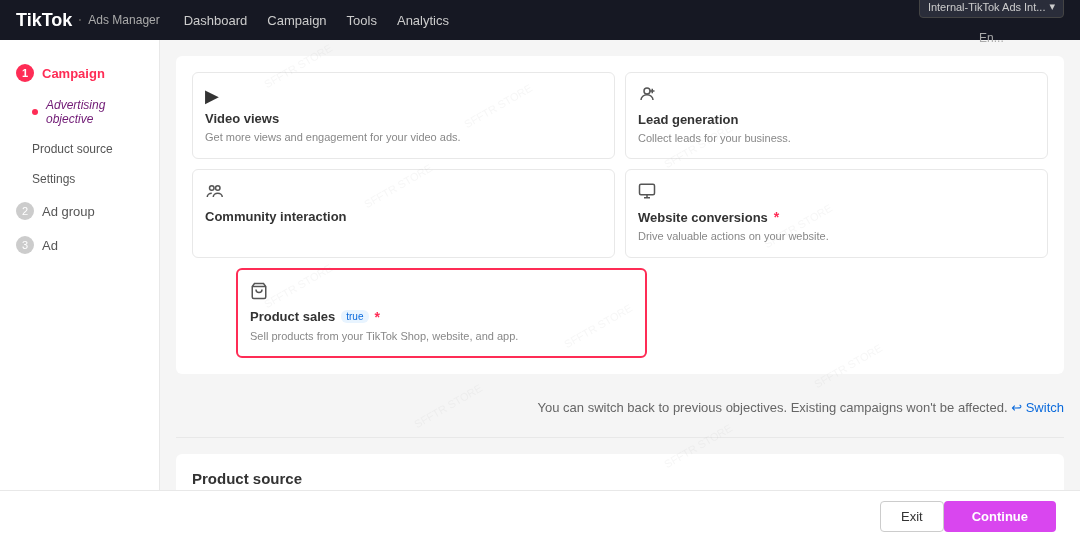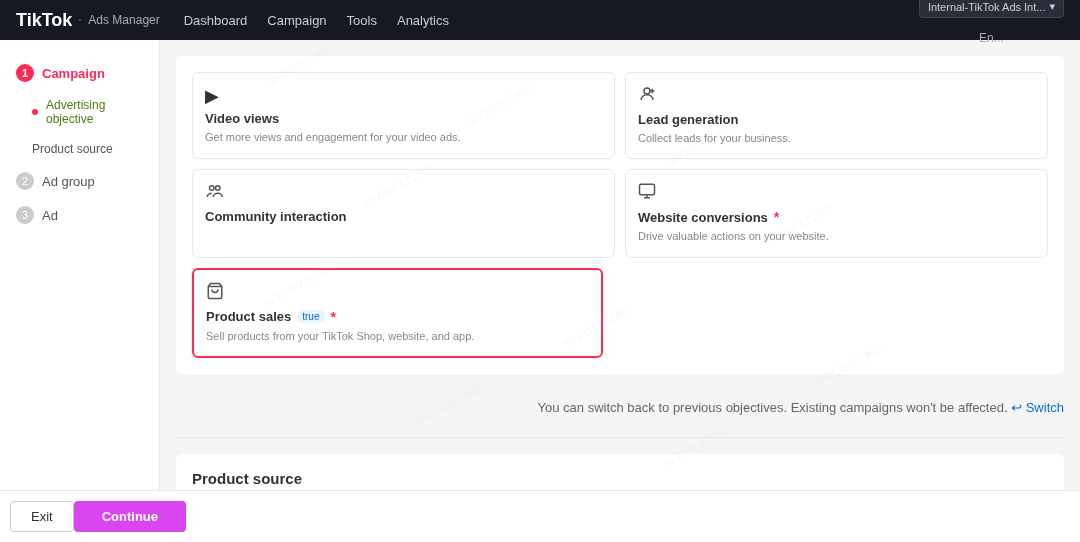--- a/index.html
+++ b/index.html
@@ -57,21 +57,21 @@
       width: 18px; height: 18px;
       border-radius: 50%;
       background: #ccc;
       color: #fff;
       font-size: 11px;
       display: flex; align-items: center; justify-content: center;
       flex-shrink: 0;
     }
     .sidebar-item.active .step-num { background: #fe2c55; }
     .sidebar-item.sub { padding-left: 32px; font-size: 12px; }
-    .sidebar-item.sub.active-sub { color: #4d7c0f; }
+    .sidebar-item.sub.active-sub { color: #701a75; font-style: italic; }
     .sidebar-item .dot { width: 6px; height: 6px; border-radius: 50%; background: #fe2c55; flex-shrink: 0; }
 
     
     .main { flex: 1; overflow-y: auto; background: #f5f5f5; padding: 16px; position: relative; }
 
     
     .watermark-container {
       position: absolute; top: 0; left: 0; right: 0; bottom: 0;
       pointer-events: none; overflow: hidden; opacity: 0.07;
     }
@@ -143,22 +143,22 @@
 
     
     .bottom-bar {
       position: fixed;
       bottom: 0; left: 0; right: 0;
       height: 52px;
       background: #fff;
       border-top: 1px solid #e8e8e8;
       display: flex;
       align-items: center;
-      justify-content: flex-start;
-      padding: 0 10px;
+      justify-content: flex-end;
+      padding: 0 24px;
       z-index: 99;
     }
     .btn-exit {
       border: 1px solid #ccc; background: #fff; color: #333;
       padding: 7px 20px; border-radius: 4px; cursor: pointer; font-size: 13px;
     }
     .btn-continue {
       background: #d946ef; color: #fff; border: none;
       padding: 8px 28px; border-radius: 4px; cursor: pointer; font-size: 13px; font-weight: 600;
     }
@@ -198,20 +198,23 @@
 
     <div class="sidebar-item sub active-sub">
       <span class="dot"></span>
       <span>Advertising objective</span>
     </div>
 
     <div class="sidebar-item sub">
       <span>Product source</span>
     </div>
 
+    <div class="sidebar-item sub">
+      <span>Settings</span>
+    </div>
 
     <div class="sidebar-item">
       <span class="step-num">2</span>
       <span>Ad group</span>
     </div>
 
     <div class="sidebar-item">
       <span class="step-num">3</span>
       <span>Ad</span>
     </div>
@@ -278,21 +281,21 @@
           <div class="card-title">
             <span>Website conversions</span>
               <span class="required-dot">*</span>
           </div>
           <div class="card-desc">Drive valuable actions on your website.</div>
         </div>
 
       </div>
 
       <div style="margin-top: 10px;">
-        <div class="objective-card selected" style="max-width: 48%;">
+        <div class="objective-card selected" style="max-width: 48%; margin-left: 44px;">
           <div class="card-icon">
             <svg width="18" height="18" viewBox="0 0 24 24" fill="none" stroke="#555" stroke-width="2">
                 <path d="M6 2L3 6v14a2 2 0 002 2h14a2 2 0 002-2V6l-3-4z"></path>
                 <line x1="3" y1="6" x2="21" y2="6"></line>
                 <path d="M16 10a4 4 0 01-8 0"></path>
               </svg>
           </div>
           <div class="card-title">
             <span>Product sales</span>
             <span class="beta-badge">true</span>

